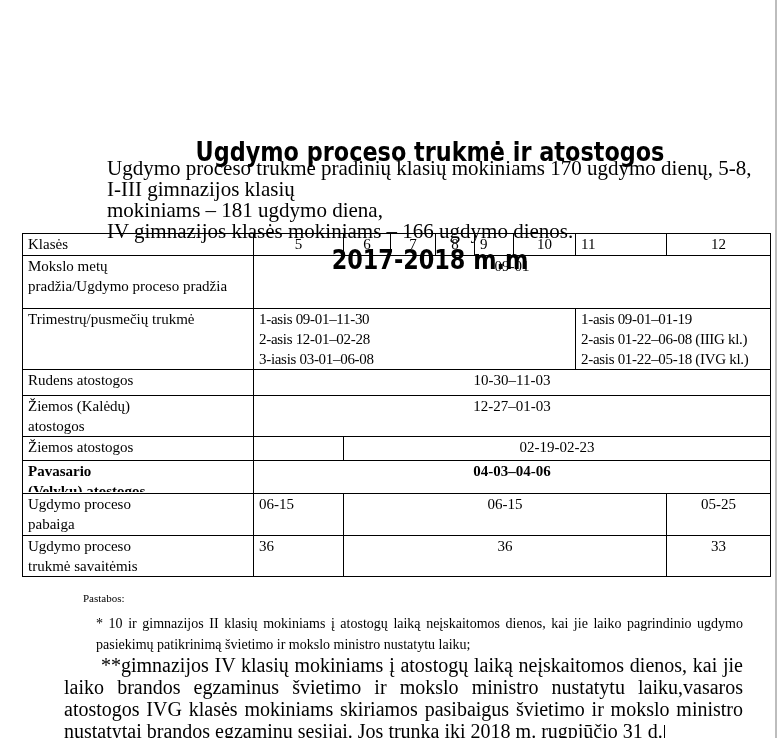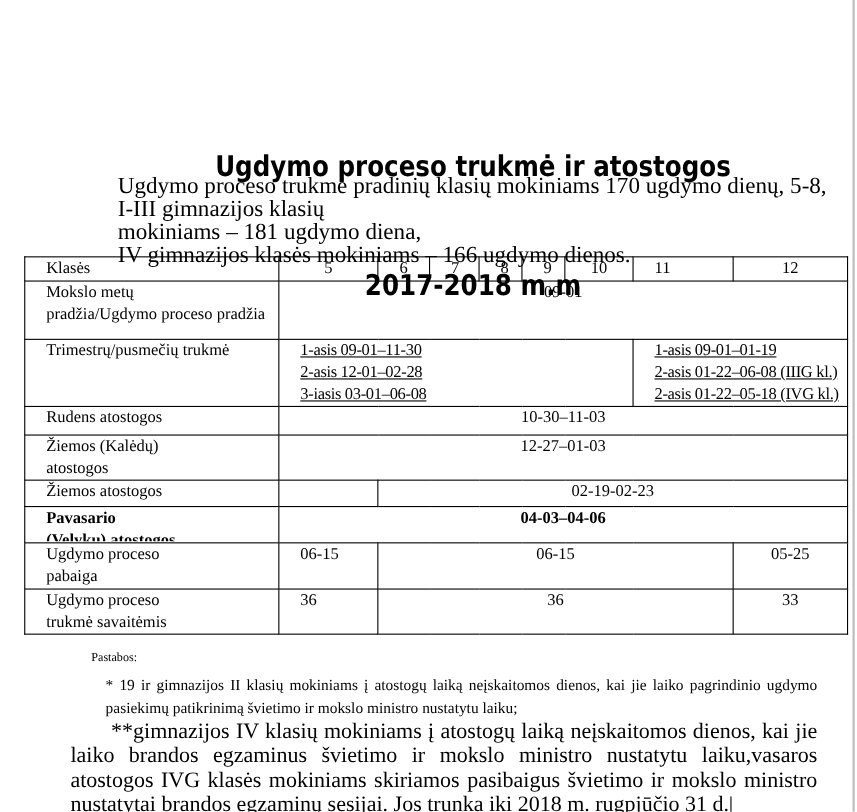--- a/index.html
+++ b/index.html
@@ -35,38 +35,38 @@
   
   table.sched{
     position:absolute;left:22px;top:233px;
     width:748px;
     border-collapse:collapse;table-layout:fixed;
     font-size:15px;
   }
   table.sched td{
     border:1px solid #000;
     vertical-align:top;
-    padding:0 19px;
+    padding:0 5px;
     line-height:20px;
     white-space:pre;
     overflow:hidden;
   }
   tr.r-header{height:22px;}
   tr.r-start{height:53px;}
   tr.r-trim{height:58px;}
   tr.r-autumn{height:26px;}
   tr.r-xmas{height:41px;}
   tr.r-winter{height:24px;margin-top:36px;}
   tr.r-spring{height:33px;font-weight:bold;}
   tr.r-end{height:42px;}
   tr.r-weeks{height:39px;}
   tr.r-summer{height:21px;}
   .c-center{text-align:center;}
   .c-left{text-align:left;}
-  .trim-cell{line-height:19px;letter-spacing:-0.3px;text-decoration:underline;}
+  .trim-cell{line-height:19px;letter-spacing:-0.3px;}
   .clip-30{height:31px;overflow:hidden;}
 
   
   .pastabos{
     position:absolute;left:83px;top:592px;
     font-size:11px;
   }
   .note1{
     position:absolute;left:96px;top:613px;width:647px;
     margin:0;
@@ -177,19 +177,19 @@
 trukmė savaitėmis</td>
       <td class="c-left">36</td>
       <td class="c-center" colspan="6">36</td>
       <td class="c-center">33</td>
     </tr>
   </tbody>
     </table>
 
   <div class="pastabos">Pastabos:</div>
 
-  <p class="note1"><span>* 19 ir gimnazijos II klasių mokiniams į atostogų laiką neįskaitomos dienos, kai jie laiko pagrindinio ugdymo pasiekimų patikrinimą švietimo ir mokslo ministro nustatytu laiku;</span></p>
+  <p class="note1"><span>* 10 ir gimnazijos II klasių mokiniams į atostogų laiką neįskaitomos dienos, kai jie laiko pagrindinio ugdymo pasiekimų patikrinimą švietimo ir mokslo ministro nustatytu laiku;</span></p>
 
   <p class="note2"><span>**gimnazijos IV klasių mokiniams į atostogų laiką neįskaitomos dienos, kai jie laiko brandos egzaminus švietimo ir mokslo ministro nustatytu laiku,vasaros atostogos IVG klasės mokiniams skiriamos pasibaigus švietimo ir mokslo ministro nustatytai brandos egzaminų sesijai. Jos trunka iki 2018 m. rugpjūčio 31 d.</span><span class="caret"></span></p>
 
   <div class="page-edge"></div>
 
 </div>
 
 </body></html>

